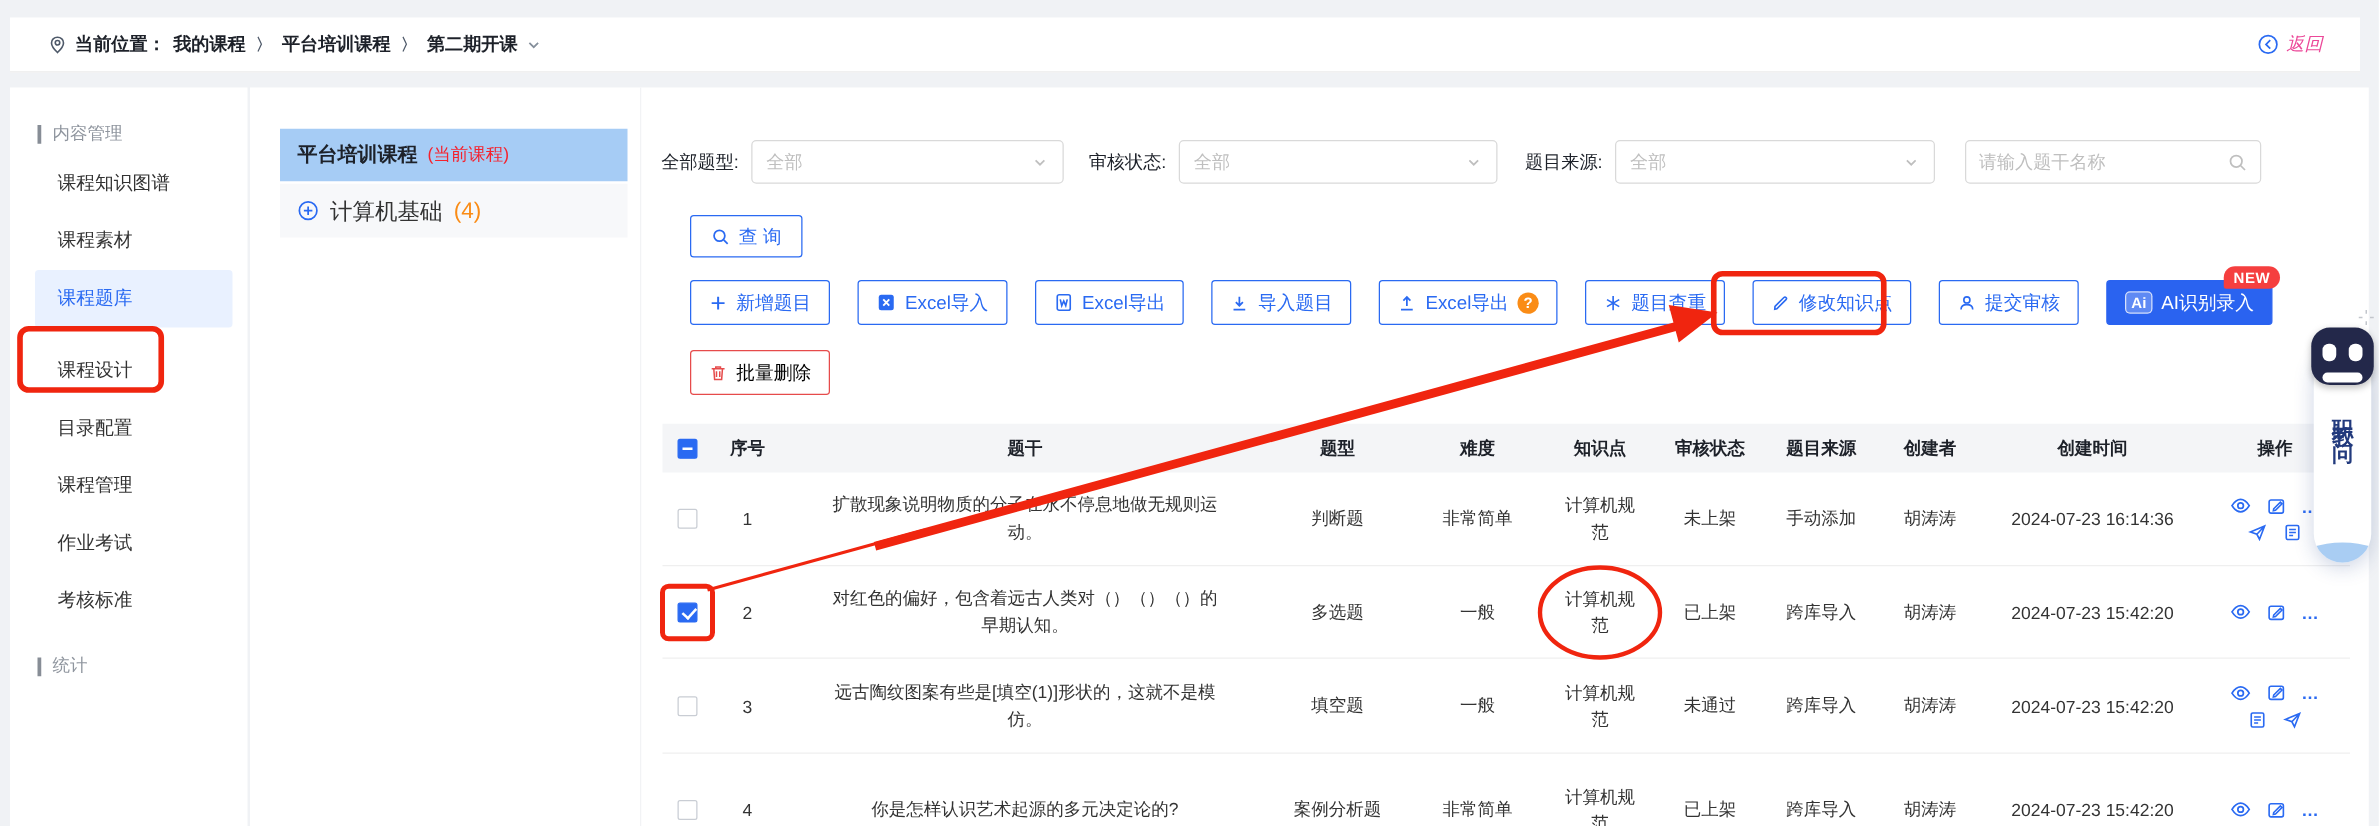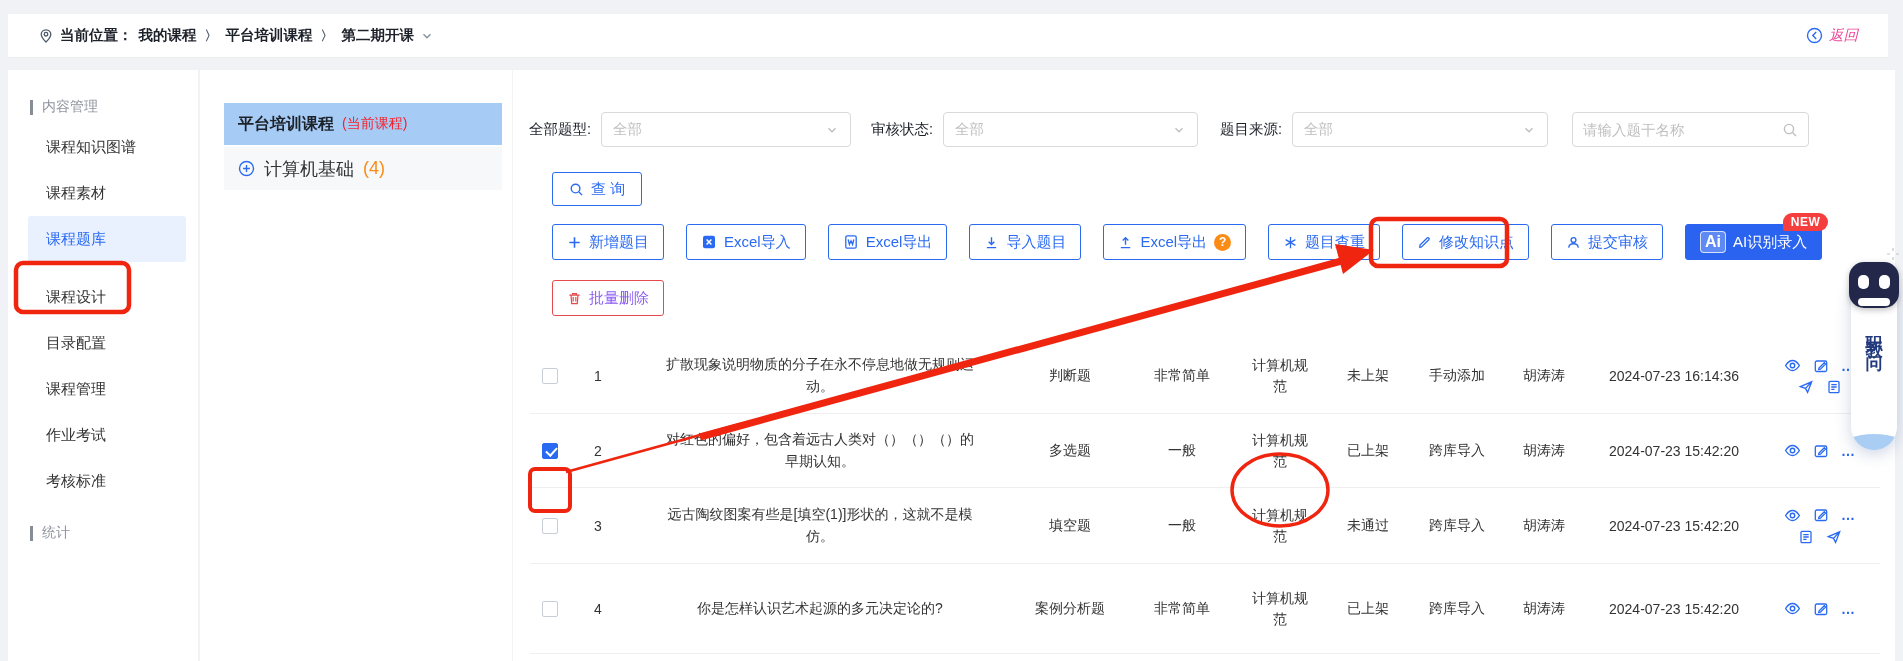--- a/index.html
+++ b/index.html
@@ -47,31 +47,31 @@
   .sel-3 { width:256px; margin-right:24px; }
   .search-box { width:237px; height:35px; border:1px solid #d9d9d9; border-radius:4px; background:#fff;
                 display:flex; align-items:center; padding:0 10px; }
   .search-box input { border:none; outline:none; flex:1; font-size:14.5px; color:#000000; font-family:inherit; }
   .search-box input::placeholder { color:#bfbfbf; }
 
   .btn { display:inline-flex; align-items:center; justify-content:center; gap:7px; height:36px; padding:0 14px;
          border:1px solid #2a6af2; border-radius:3px; background:#fff; color:#2a6af2; font-size:15px;
          cursor:pointer; white-space:nowrap; position:relative; font-family:inherit; }
   .btn.primary { background:#2a63f0; border-color:#2a63f0; color:#fff; }
-  .btn.danger { border-color:#e64b4b; color:#8b5cf6; }
+  .btn.danger { border-color:#e64b4b; color:#000000; }
 
   .query-row { position:absolute; top:102px; left:30px; }
   #query-btn { height:34px; padding:0 16px; }
   .toolbar { position:absolute; top:154px; left:30px; display:flex; gap:22px; }
   .batch-row { position:absolute; top:210px; left:30px; }
 
   .qmark { width:17px; height:17px; border-radius:50%; background:#fa8c16; color:#fff; font-size:12px; font-weight:bold;
            display:inline-flex; align-items:center; justify-content:center; }
   .ai-chip { background:rgba(255,255,255,.25); border:1px solid rgba(255,255,255,.75); border-radius:4px;
-             font-size:16px; font-weight:bold; padding:1px 4px; }
+             font-size:12px; font-weight:bold; padding:1px 4px; }
   .new-badge { position:absolute; top:-12px; right:-7px; background:#f53f3f; color:#fff; font-size:12px; font-weight:bold;
                padding:2px 8px; border-radius:9px 9px 9px 2px; letter-spacing:.5px; }
 
   
   #qtable { position:absolute; top:269px; left:8px; width:1350px; font-size:14px; }
   .thead { display:flex; align-items:center; background:#f4f5f7; height:39px; font-weight:bold; color:#1d2129; }
   .tr { display:flex; align-items:center; border-bottom:1px solid #efefef; color:#333; }
   .tr.r1 { height:75px; } .tr.r2 { height:74px; } .tr.r3 { height:76px; } .tr.r4 { height:90px; }
   .td,.th { display:flex; align-items:center; justify-content:center; text-align:center; padding:0 4px; }
   .c0 { width:40px; } .c1 { width:56px; } .c2 { width:388px; } .c3 { width:112px; } .c4 { width:112px; }
@@ -272,20 +272,35 @@
     <div class="batch-row">
       <button class="btn danger">
         <svg class="ic" width="15" height="15" viewBox="0 0 16 16" fill="none" stroke="#e64b4b" stroke-width="1.3">
             <path d="M2.5 4.3 H13.5 M6 4.3 V2.8 H10 V4.3 M4.3 4.3 L5 13.5 H11 L11.7 4.3 M6.6 6.5 V11.3 M9.4 6.5 V11.3"></path>
           </svg>
         <span>批量删除</span>
       </button>
     </div>
 
     <div id="qtable">
+      <div class="thead">
+        <div class="th c0">
+            <span class="cbx ind"></span>
+          </div>
+        <div class="th c1">序号</div>
+        <div class="th c2">题干</div>
+        <div class="th c3">题型</div>
+        <div class="th c4">难度</div>
+        <div class="th c5">知识点</div>
+        <div class="th c6">审核状态</div>
+        <div class="th c7">题目来源</div>
+        <div class="th c8">创建者</div>
+        <div class="th c9">创建时间</div>
+        <div class="th c10">操作</div>
+      </div>
 
       <div class="tr r1">
         <div class="td c0">
             <span class="cbx"></span>
           </div>
         <div class="td c1">1</div>
         <div class="td c2">
             <span class="stem">扩散现象说明物质的分子在永不停息地做无规则运动。</span>
           </div>
         <div class="td c3">判断题</div>

